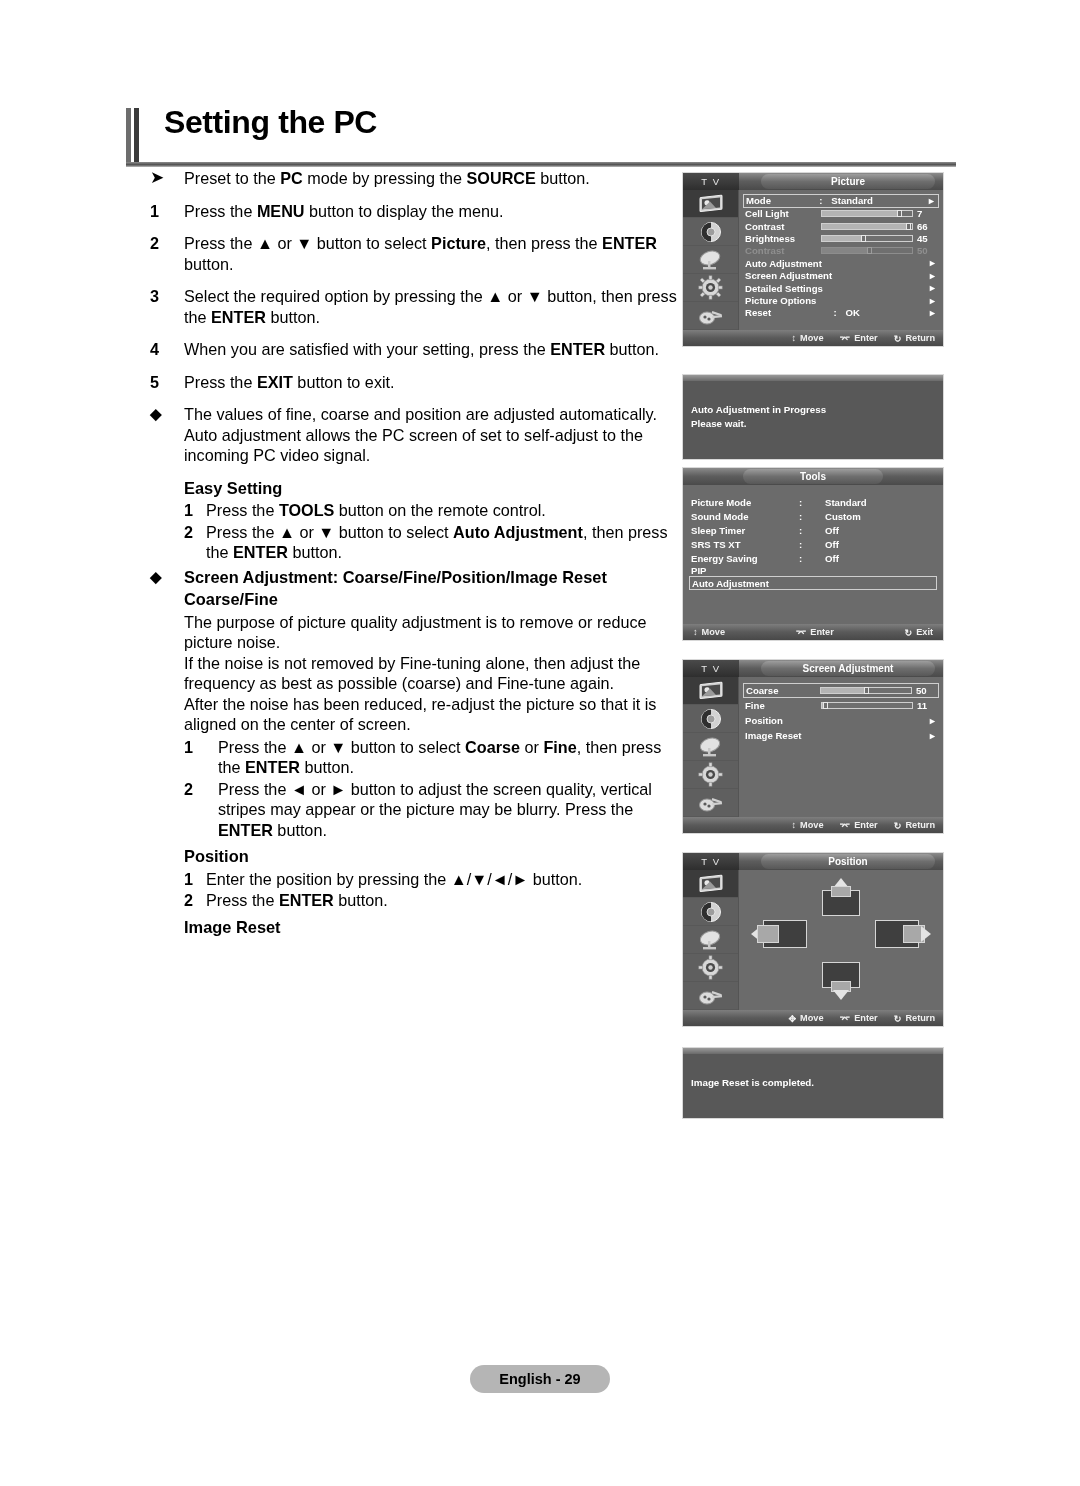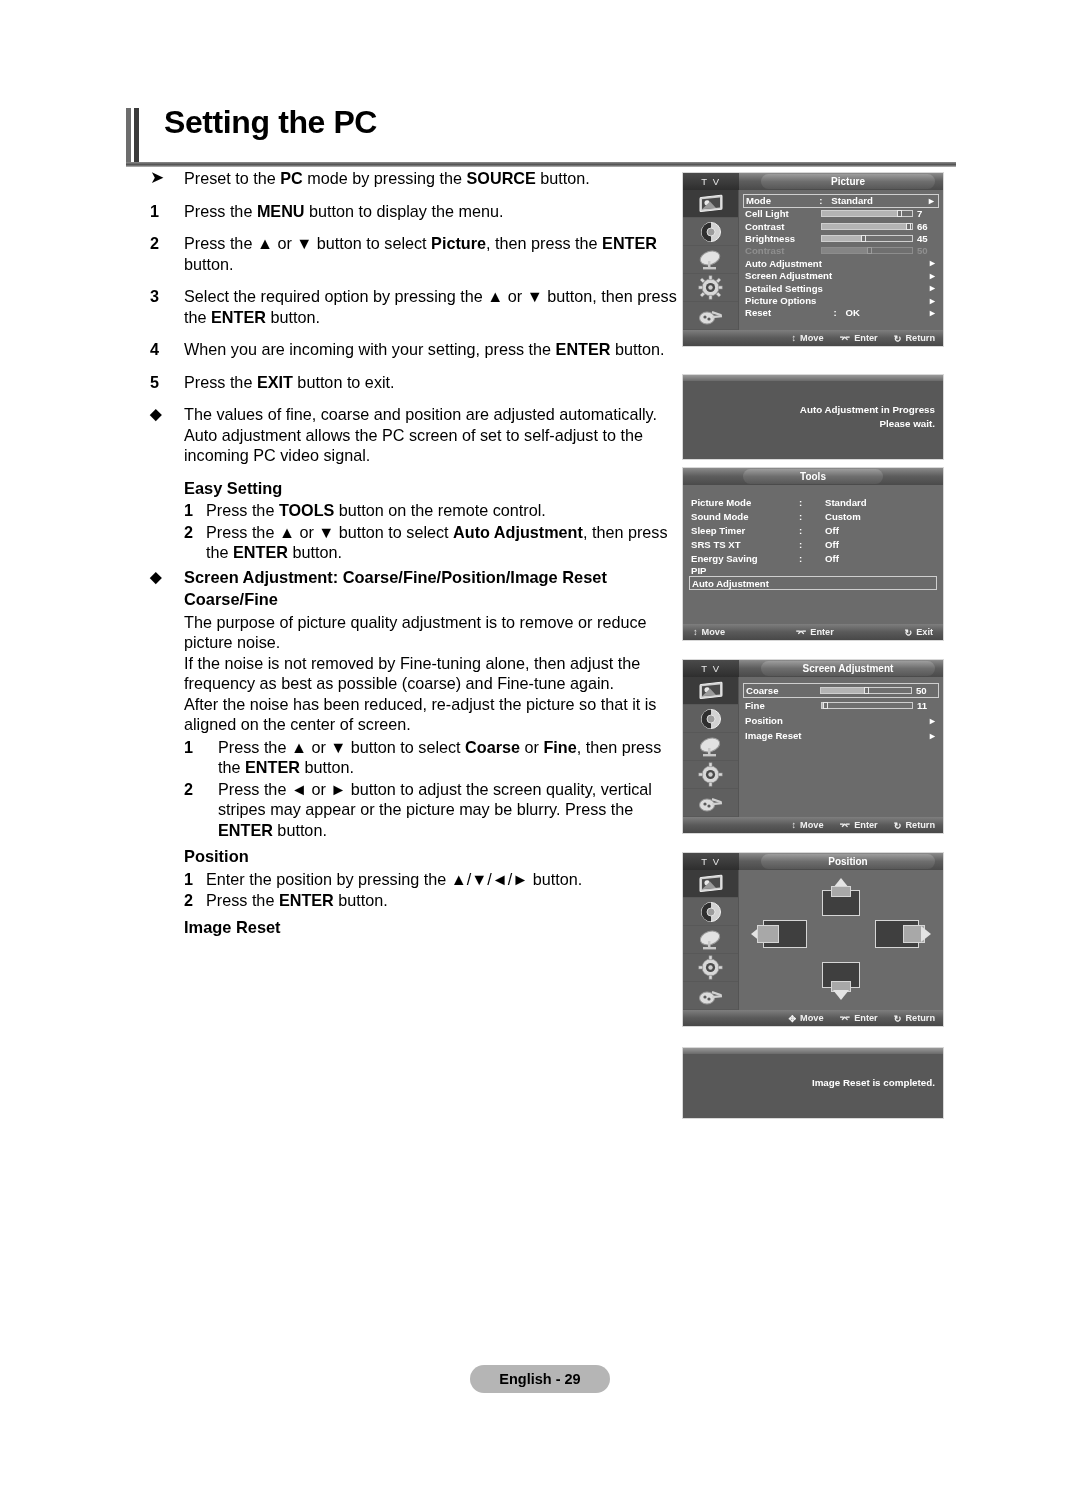--- a/index.html
+++ b/index.html
@@ -96,21 +96,21 @@
   .numv { width: 20px; text-align: left; }
 
   .osd-foot { position: relative; height: 16px;
      background: linear-gradient(180deg,#7e7e7e 0%,#5a5a5a 50%,#484848 100%);
      display: flex; align-items: center; justify-content: flex-end;
      color: #f0f0f0; font-size: 9.2px; font-weight: bold; padding-right: 8px; }
   .osd-foot .fitem { display: flex; align-items: center; margin-left: 16px; }
   .osd-foot .fic { margin-right: 4px; display: inline-flex; }
 
   
-  .dlg { background: #585858; color: #fff; text-align: right;
+  .dlg { background: #585858; color: #fff; text-align: left;
      font-size: 9.8px; font-weight: bold; line-height: 14px; }
   .dlg .cap { height: 6px; background: linear-gradient(180deg,#9a9a9a,#6a6a6a); }
   .dlg .msg { padding: 22px 8px 28px 8px; }
 
   
   .posgfx { position: relative; height: 128px; }
   .pg { position: absolute; display: flex; align-items: center; }
   .pgbox { border: 1.5px solid #d6d6d6; background: #3f3f3f;
      display: flex; align-items: center; justify-content: center; }
   .pgin { background: #a8a8a8; border: 1px solid #d6d6d6; }
@@ -161,21 +161,21 @@
     <div class="row">
       <div class="marker">3</div>
       <div class="txt">
         <span>Select the required option by pressing the ▲ or ▼ button, then press the </span><b>ENTER</b><span> button.</span>
       </div>
     </div>
 
     <div class="row">
       <div class="marker">4</div>
       <div class="txt">
-        <span>When you are incoming with your setting, press the </span><b>ENTER</b><span> button.</span>
+        <span>When you are satisfied with your setting, press the </span><b>ENTER</b><span> button.</span>
       </div>
     </div>
 
     <div class="row">
       <div class="marker">5</div>
       <div class="txt">
         <span>Press the </span><b>EXIT</b><span> button to exit.</span>
       </div>
     </div>
 

